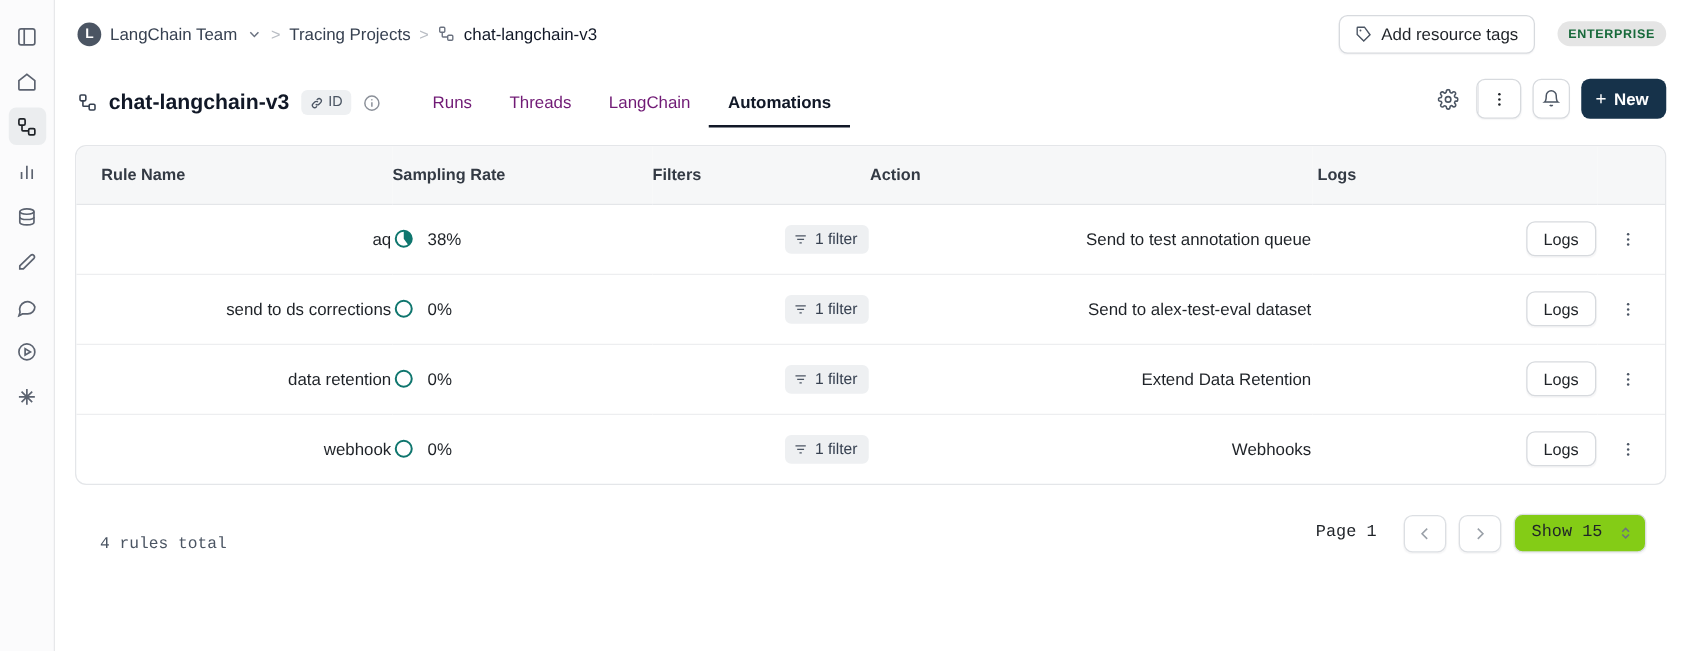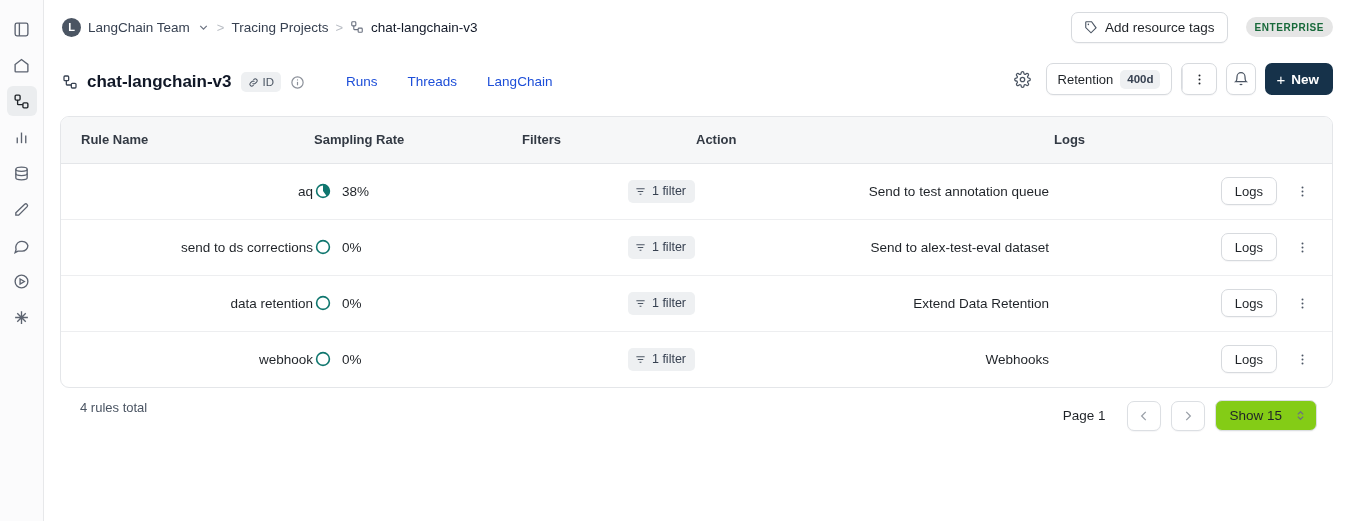--- a/index.html
+++ b/index.html
@@ -85,21 +85,21 @@
     display: inline-flex; align-items: center; gap: 4px;
     height: 20px; padding: 0 7px;
     background: #eef0f2; border-radius: 5px;
     font-size: 11.5px; color: #4b5563; font-weight: 500;
     cursor: pointer;
   }
   .info-ico { color: #8b9099; display: flex; align-items: center; cursor: pointer; }
 
   .tabs { display: flex; align-items: flex-end; gap: 0; margin-left: 26px; height: 100%; }
   .tab {
-    font-size: 13.5px; color: #1d4ed8;
+    font-size: 13.5px; color: #701a75;
     padding: 0 15px 11px 15px;
     cursor: pointer; white-space: nowrap;
     border-bottom: 2px solid transparent;
   }
   .tab.active { color: #111827; font-weight: 600; border-bottom-color: #111827; }
 
   .title-right {
     margin-left: auto; display: flex; align-items: center; gap: 9px;
     padding-bottom: 7px;
   }
@@ -190,23 +190,24 @@
     box-shadow: 0 1px 1px rgba(16,24,40,.04);
   }
   .kebab {
     width: 26px; height: 26px; display: flex; align-items: center; justify-content: center;
     color: #4b5563; cursor: pointer; border-radius: 5px; margin-left: auto;
   }
   .kebab-wrap { display: flex; justify-content: flex-end; padding-right: 16px; }
 
   
   .footer {
-    display: flex; align-items: flex-start;
+    display: flex; align-items: flex-end;
     padding: 12px 16px 0 20px;
     height: 54px;
+    font-family: Liberation Mono, monospace;
   }
   .total-text { font-size: 13px; color: #4b5563; }
   .foot-right { margin-left: auto; display: flex; align-items: center; gap: 10px; }
   .page-label { font-size: 13.5px; color: #1f2328; font-weight: 500; margin-right: 12px; }
   .pg-btn {
     width: 34px; height: 30px;
     border: 1px solid #dcdfe3; border-radius: 7px; background: #fff;
     display: flex; align-items: center; justify-content: center;
     color: #9aa0a8; cursor: pointer;
     box-shadow: 0 1px 1px rgba(16,24,40,.04);
@@ -342,36 +343,31 @@
               <line x1="12" y1="11" x2="12" y2="16.5"></line>
               <circle cx="12" cy="7.8" r="1" fill="currentColor" stroke="none"></circle>
             </svg>
         </span>
       </div>
 
       <div class="tabs">
         <div class="tab">Runs</div>
         <div class="tab">Threads</div>
         <div class="tab">LangChain</div>
+        <div class="tab active">Automations</div>
       </div>
 
       <div class="title-right">
         <div class="icon-btn">
           <svg width="17" height="17" viewBox="0 0 24 24" fill="none" stroke="currentColor" stroke-width="1.8">
               <circle cx="12" cy="12" r="3.1"></circle>
               <path d="M19.4 15a1.6 1.6 0 0 0 .3 1.8l.1.1a2 2 0 1 1-2.8 2.8l-.1-.1a1.6 1.6 0 0 0-1.8-.3 1.6 1.6 0 0 0-1 1.5V21a2 2 0 1 1-4 0v-.1A1.6 1.6 0 0 0 9 19.4a1.6 1.6 0 0 0-1.8.3l-.1.1a2 2 0 1 1-2.8-2.8l.1-.1a1.6 1.6 0 0 0 .3-1.8 1.6 1.6 0 0 0-1.5-1H3a2 2 0 1 1 0-4h.1A1.6 1.6 0 0 0 4.6 9a1.6 1.6 0 0 0-.3-1.8l-.1-.1a2 2 0 1 1 2.8-2.8l.1.1a1.6 1.6 0 0 0 1.8.3H9a1.6 1.6 0 0 0 1-1.5V3a2 2 0 1 1 4 0v.1a1.6 1.6 0 0 0 1 1.5 1.6 1.6 0 0 0 1.8-.3l.1-.1a2 2 0 1 1 2.8 2.8l-.1.1a1.6 1.6 0 0 0-.3 1.8V9a1.6 1.6 0 0 0 1.5 1H21a2 2 0 1 1 0 4h-.1a1.6 1.6 0 0 0-1.5 1z"></path>
             </svg>
         </div>
 
-        <div class="btn-group">
-          <span class="bg-item">
-            <span>Retention</span>
-            <span class="pill-badge">400d</span>
-          </span>
-        </div>
 
         <div class="btn-group">
           <span class="bg-sep"></span>
           <span class="bg-item" style="padding:0 9px">
             <svg width="15" height="15" viewBox="0 0 24 24" fill="currentColor">
                 <circle cx="12" cy="5.5" r="1.6"></circle>
                 <circle cx="12" cy="12" r="1.6"></circle>
                 <circle cx="12" cy="18.5" r="1.6"></circle>
               </svg>
           </span>

